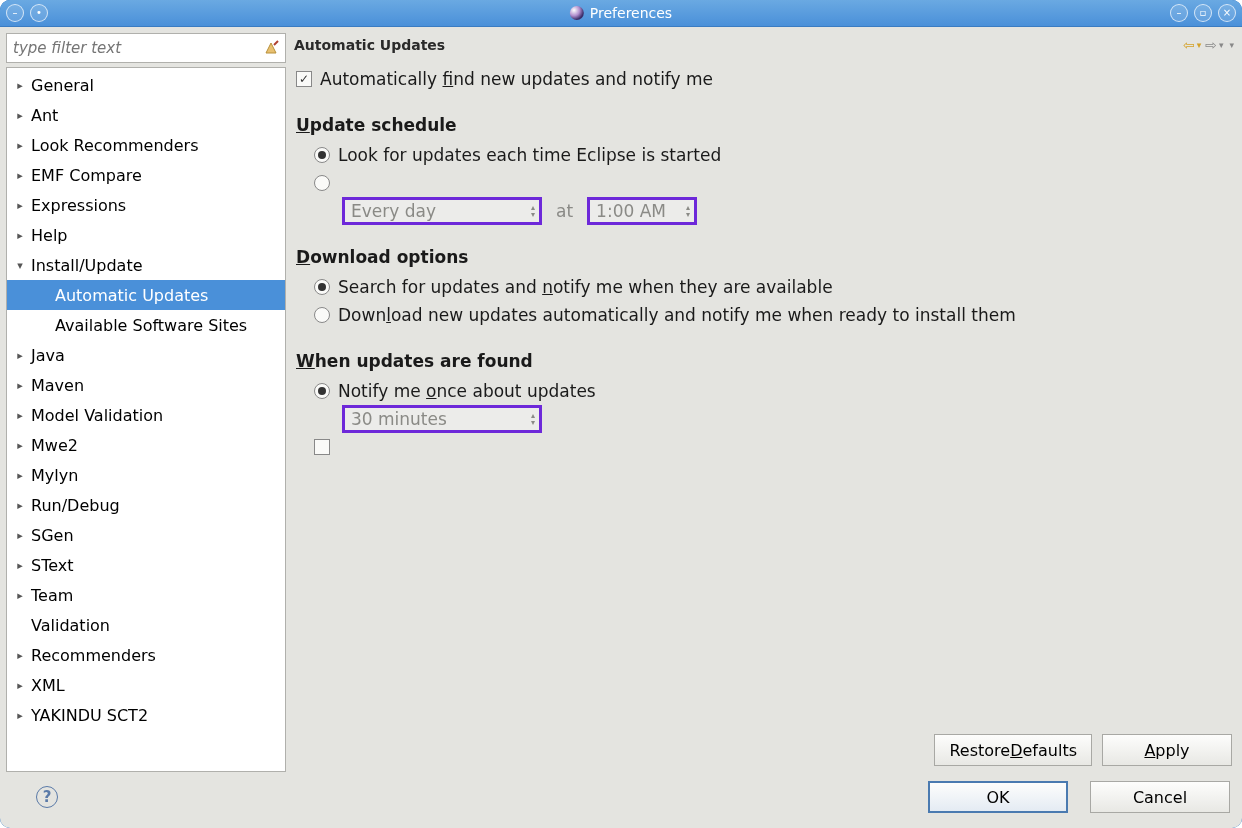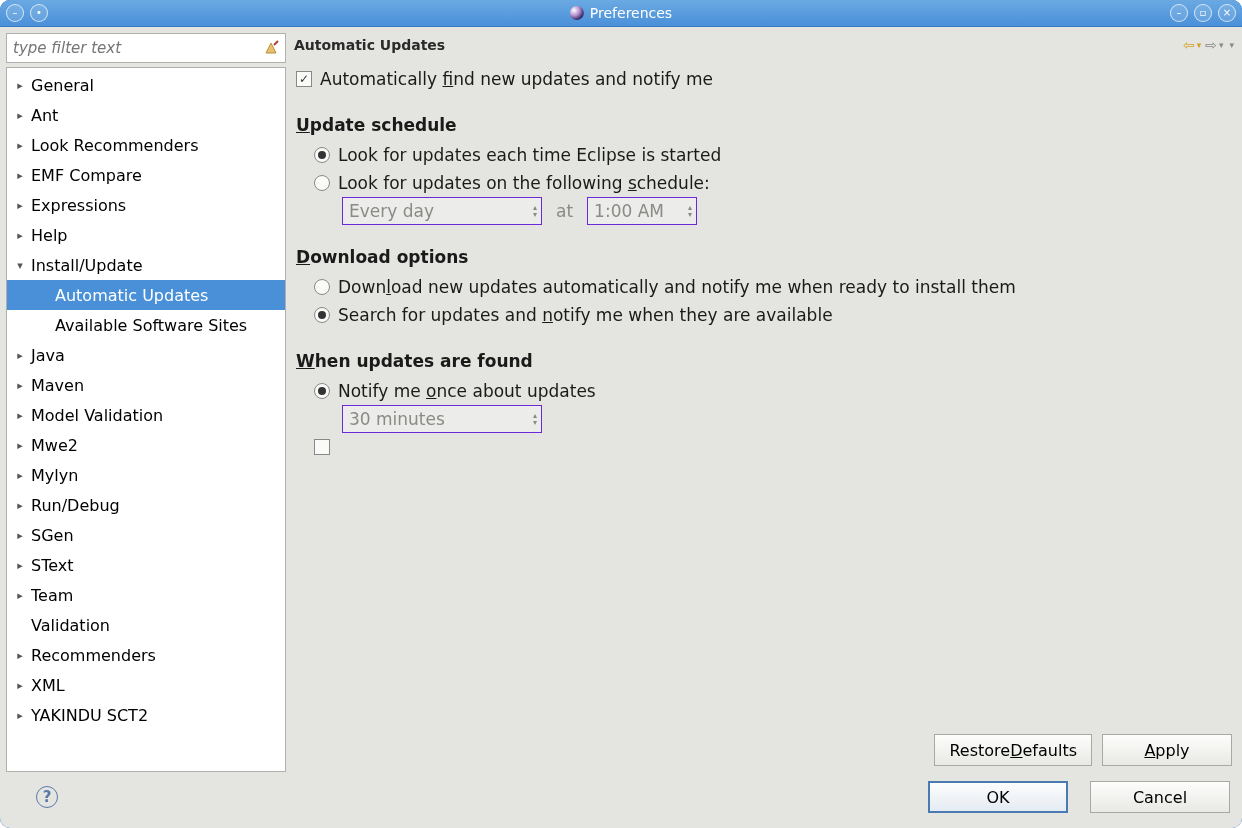--- a/index.html
+++ b/index.html
@@ -37,21 +37,21 @@
 .row{display:flex;align-items:center;min-height:28px;gap:8px}
 .check,.radio{width:16px;height:16px;border:1px solid #888;display:inline-flex;align-items:center;justify-content:center;font-size:11px;background:#fafaf8;color:#333}
 .radio{border-radius:50%}
 .radio.on::after{content:"";width:8px;height:8px;border-radius:50%;background:#333}
 .check.on::after{content:"✓";font-size:12px;line-height:1}
 .section-title{font-weight:bold;margin-top:22px;margin-bottom:6px}
 .section-title.first{margin-top:22px}
 .u{text-decoration:underline}
 .indent1{padding-left:18px}
 .indent2{padding-left:46px}
-.combo{height:28px;border:1px solid #6d28d9;background:#ececea;display:inline-flex;align-items:center;padding:8px 6px;min-width:180px;position:relative}
+.combo{height:28px;border:3px solid #6d28d9;background:#ececea;display:inline-flex;align-items:center;padding:8px 6px;min-width:180px;position:relative}
 .combo.disabled{color:#8a8a86}
 .combo .spin{position:absolute;right:4px;display:flex;flex-direction:column;font-size:8px;line-height:7px;color:#8a8a86}
 .at-label{color:#8a8a86;margin:0 6px}
 .button-row{display:flex;justify-content:flex-end;gap:10px;padding:6px 4px}
 .btn{height:32px;min-width:150px;border:1px solid #a8a8a4;border-radius:0;background:linear-gradient(#fdfdfc,#e8e8e4);display:inline-flex;align-items:center;justify-content:center;font-size:16px;cursor:default;padding:0 14px}
 .btn.primary{border:2px solid #4a7ab0;background:linear-gradient(#fdfdfc,#e4ebf3)}
 .bottom-bar{height:50px;display:flex;align-items:center;padding:0 6px}
 .help-ico{width:22px;height:22px;border:1.5px solid #5a7aa8;border-radius:50%;display:flex;align-items:center;justify-content:center;color:#5a7aa8;font-weight:bold;margin-left:24px}
 .bottom-right{margin-left:auto;display:flex;gap:22px}
 </style>
@@ -198,42 +198,41 @@
             <span><span>Automatically </span><span class="u">f</span><span>ind new updates and notify me</span></span>
           </div>
 
           <div class="section-title first"><span class="u">U</span><span>pdate schedule</span></div>
           <div class="row indent1">
             <span class="radio on"></span>
             <span>Look for updates each time Eclipse is started</span>
           </div>
           <div class="row indent1">
             <span class="radio"></span>
-            <span><span>Look for updates on the following </span><span class="u">s</span><span>chedule:</span></span>
           </div>
           <div class="row indent2">
             <span class="combo disabled" style="min-width:200px">
               <span>Every day</span>
               <span class="spin">▴<br>▾</span>
             </span>
             <span class="at-label">at</span>
             <span class="combo disabled" style="min-width:110px">
               <span>1:00 AM</span>
               <span class="spin">▴<br>▾</span>
             </span>
           </div>
 
           <div class="section-title"><span class="u">D</span><span>ownload options</span></div>
           <div class="row indent1">
+            <span class="radio on"></span>
+            <span><span>Search for updates and </span><span class="u">n</span><span>otify me when they are available</span></span>
+          </div>
+          <div class="row indent1">
             <span class="radio"></span>
             <span><span>Down</span><span class="u">l</span><span>oad new updates automatically and notify me when ready to install them</span></span>
-          </div>
-          <div class="row indent1">
-            <span class="radio on"></span>
-            <span><span>Search for updates and </span><span class="u">n</span><span>otify me when they are available</span></span>
           </div>
 
           <div class="section-title"><span class="u">W</span><span>hen updates are found</span></div>
           <div class="row indent1">
             <span class="radio on"></span>
             <span><span>Notify me </span><span class="u">o</span><span>nce about updates</span></span>
           </div>
           <div class="row indent2">
             <span class="combo disabled" style="min-width:200px">
               <span>30 minutes</span>

